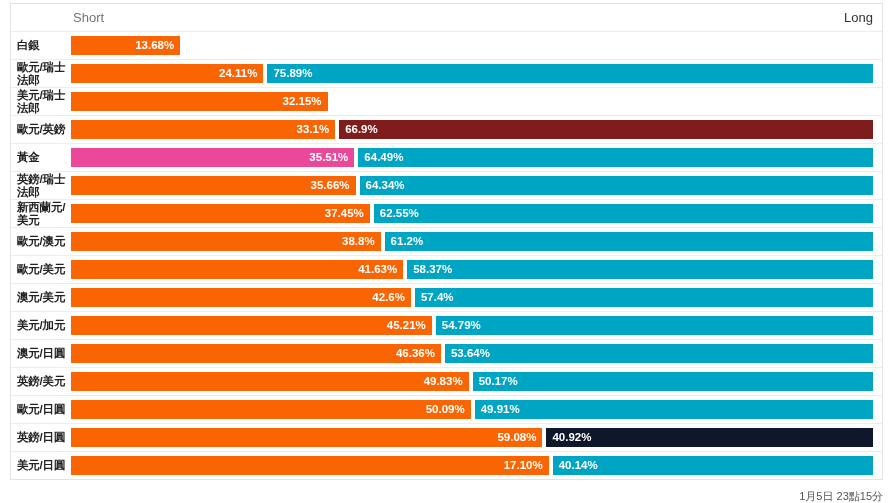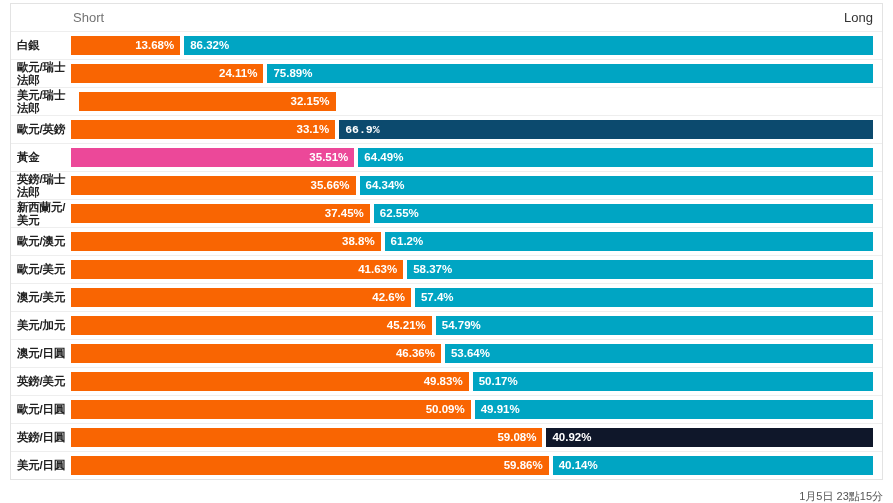--- a/index.html
+++ b/index.html
@@ -137,56 +137,53 @@
     <span class="hdr-long">Long</span>
   </div>
 
   <div class="rows-wrap">
       <div class="row">
         <div class="row-label">白銀</div>
         <div class="bars">
           <div class="bar bar-short" style="flex: 0 0 calc(13.68% - 0.5472px); background: rgb(249, 101, 2);">
             <span class="bar-val">13.68%</span>
           </div>
-          <div class="bar bar-long" style="flex: 0 0 calc(86.32% - 3.4528px); background: rgb(0, 165, 195);">
-            <span class="bar-val">86.32%</span>
-          </div>
         </div>
       </div>
       <div class="row">
         <div class="row-label">歐元/瑞士
 法郎</div>
         <div class="bars">
           <div class="bar bar-short" style="flex: 0 0 calc(24.11% - 0.9644px); background: rgb(249, 101, 2); padding-left: 40px;">
             <span class="bar-val">24.11%</span>
           </div>
           <div class="bar bar-long" style="flex: 0 0 calc(75.89% - 3.0356px); background: rgb(0, 165, 195);">
             <span class="bar-val">75.89%</span>
           </div>
         </div>
       </div>
       <div class="row">
         <div class="row-label">美元/瑞士
 法郎</div>
         <div class="bars">
-          <div class="bar bar-short" style="flex: 0 0 calc(32.15% - 1.286px); background: rgb(249, 101, 2); margin-left: 8px;">
+          <div class="bar bar-short" style="flex: 0 0 calc(32.15% - 1.286px); background: rgb(249, 101, 2);">
             <span class="bar-val">32.15%</span>
           </div>
           <div class="bar bar-long" style="flex: 0 0 calc(67.85% - 2.714px); background: rgb(0, 165, 195); margin-top: 43px;">
             <span class="bar-val">67.85%</span>
           </div>
         </div>
       </div>
       <div class="row">
         <div class="row-label">歐元/英鎊</div>
         <div class="bars">
           <div class="bar bar-short" style="flex: 0 0 calc(33.1% - 1.324px); background: rgb(249, 101, 2);">
             <span class="bar-val">33.1%</span>
           </div>
-          <div class="bar bar-long" style="flex: 0 0 calc(66.9% - 2.676px); background: #0c4a6e; font-family: Liberation Mono, monospace;">
+          <div class="bar bar-long" style="flex: 0 0 calc(66.9% - 2.676px); background: #7f1d1d;">
             <span class="bar-val">66.9%</span>
           </div>
         </div>
       </div>
       <div class="row">
         <div class="row-label">黃金</div>
         <div class="bars">
           <div class="bar bar-short" style="flex: 0 0 calc(35.51% - 1.4204px); background: #ec4899;">
             <span class="bar-val">35.51%</span>
           </div>
@@ -304,21 +301,21 @@
           </div>
           <div class="bar bar-long" style="flex: 0 0 calc(40.92% - 1.6368px); background: #0f172a;">
             <span class="bar-val">40.92%</span>
           </div>
         </div>
       </div>
       <div class="row">
         <div class="row-label">美元/日圓</div>
         <div class="bars">
           <div class="bar bar-short" style="flex: 0 0 calc(59.86% - 2.3944px); background: rgb(249, 101, 2);">
-            <span class="bar-val">59.86%</span>
+            <span class="bar-val">17.10%</span>
           </div>
           <div class="bar bar-long" style="flex: 0 0 calc(40.14% - 1.6056px); background: rgb(0, 165, 195);">
             <span class="bar-val">40.14%</span>
           </div>
         </div>
       </div>
     </div>
 
   <div class="chart-footer">1月5日 23點15分</div>
 

